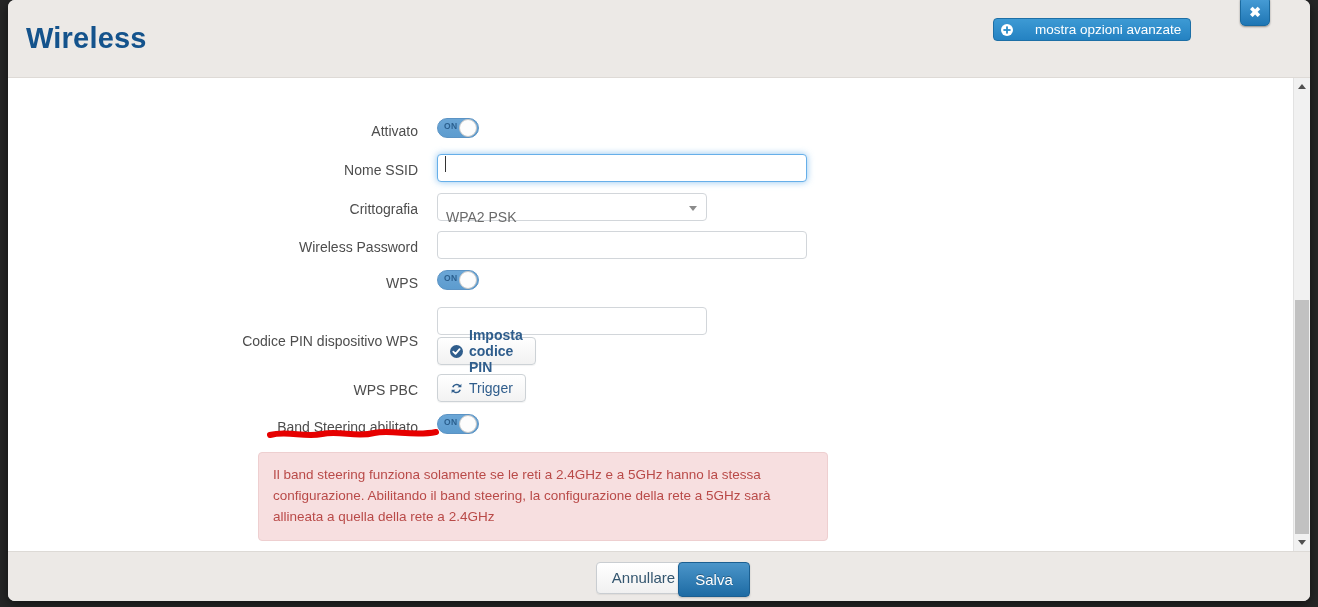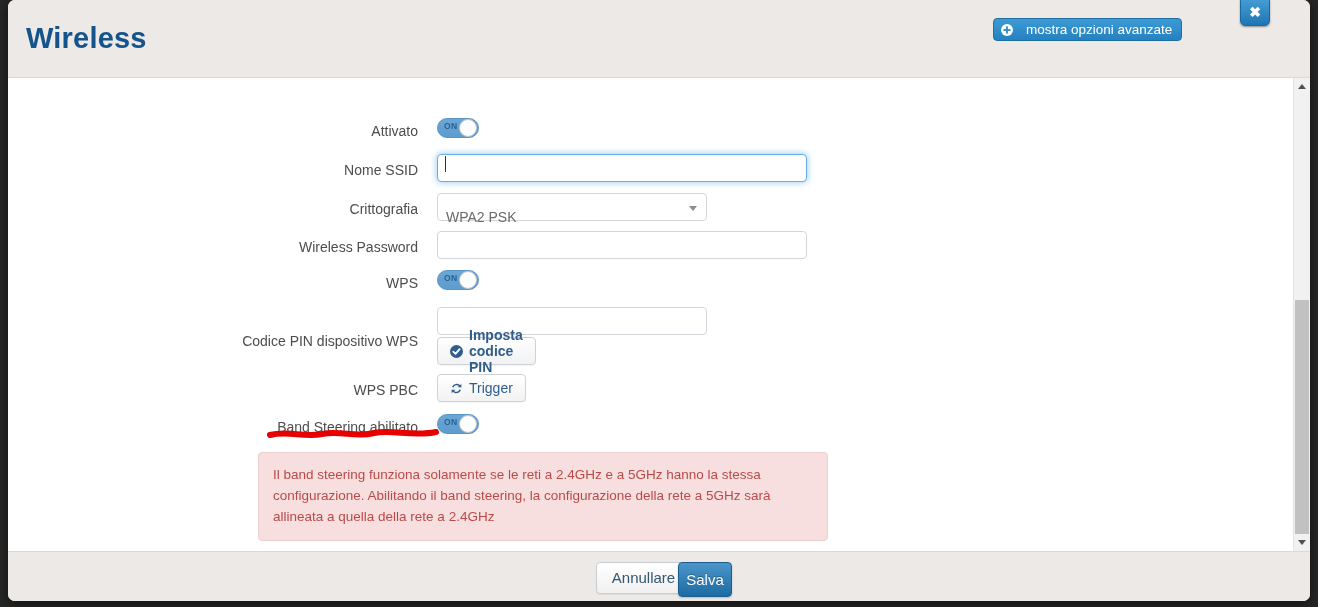--- a/index.html
+++ b/index.html
@@ -66,21 +66,21 @@
     background: linear-gradient(#3d9ad4, #2482c2);
     border: 1px solid #1d6fa6;
     border-radius: 4px;
     color: #ffffff;
     font-size: 13.5px;
     white-space: nowrap;
     cursor: pointer;
     box-sizing: border-box;
     display: flex;
     align-items: center;
-    gap: 13px;
+    gap: 22px;
   }
   #advanced-btn .plus-circle {
     width: 12px; height: 12px;
     display: inline-block;
     position: relative;
     flex: 0 0 auto;
   }
   #advanced-btn .plus-circle svg { display:block; }
 
   #close-btn {
@@ -315,21 +315,21 @@
     text-align: center;
     cursor: pointer;
     box-sizing: border-box;
     box-shadow: 0 1px 1px rgba(0,0,0,.06);
     margin-left: 28px;
   }
   #save-button {
     position: absolute;
     left: 670px;
     top: 10px;
-    width: 54px;
+    width: 72px;
     height: 35px;
     border: 1px solid #1b5f91;
     border-radius: 4px;
     background: linear-gradient(#4b95c9, #1d6ba4);
     color: #ffffff;
     font-size: 15px;
     line-height: 33px;
     text-align: center;
     cursor: pointer;
     box-sizing: border-box;

